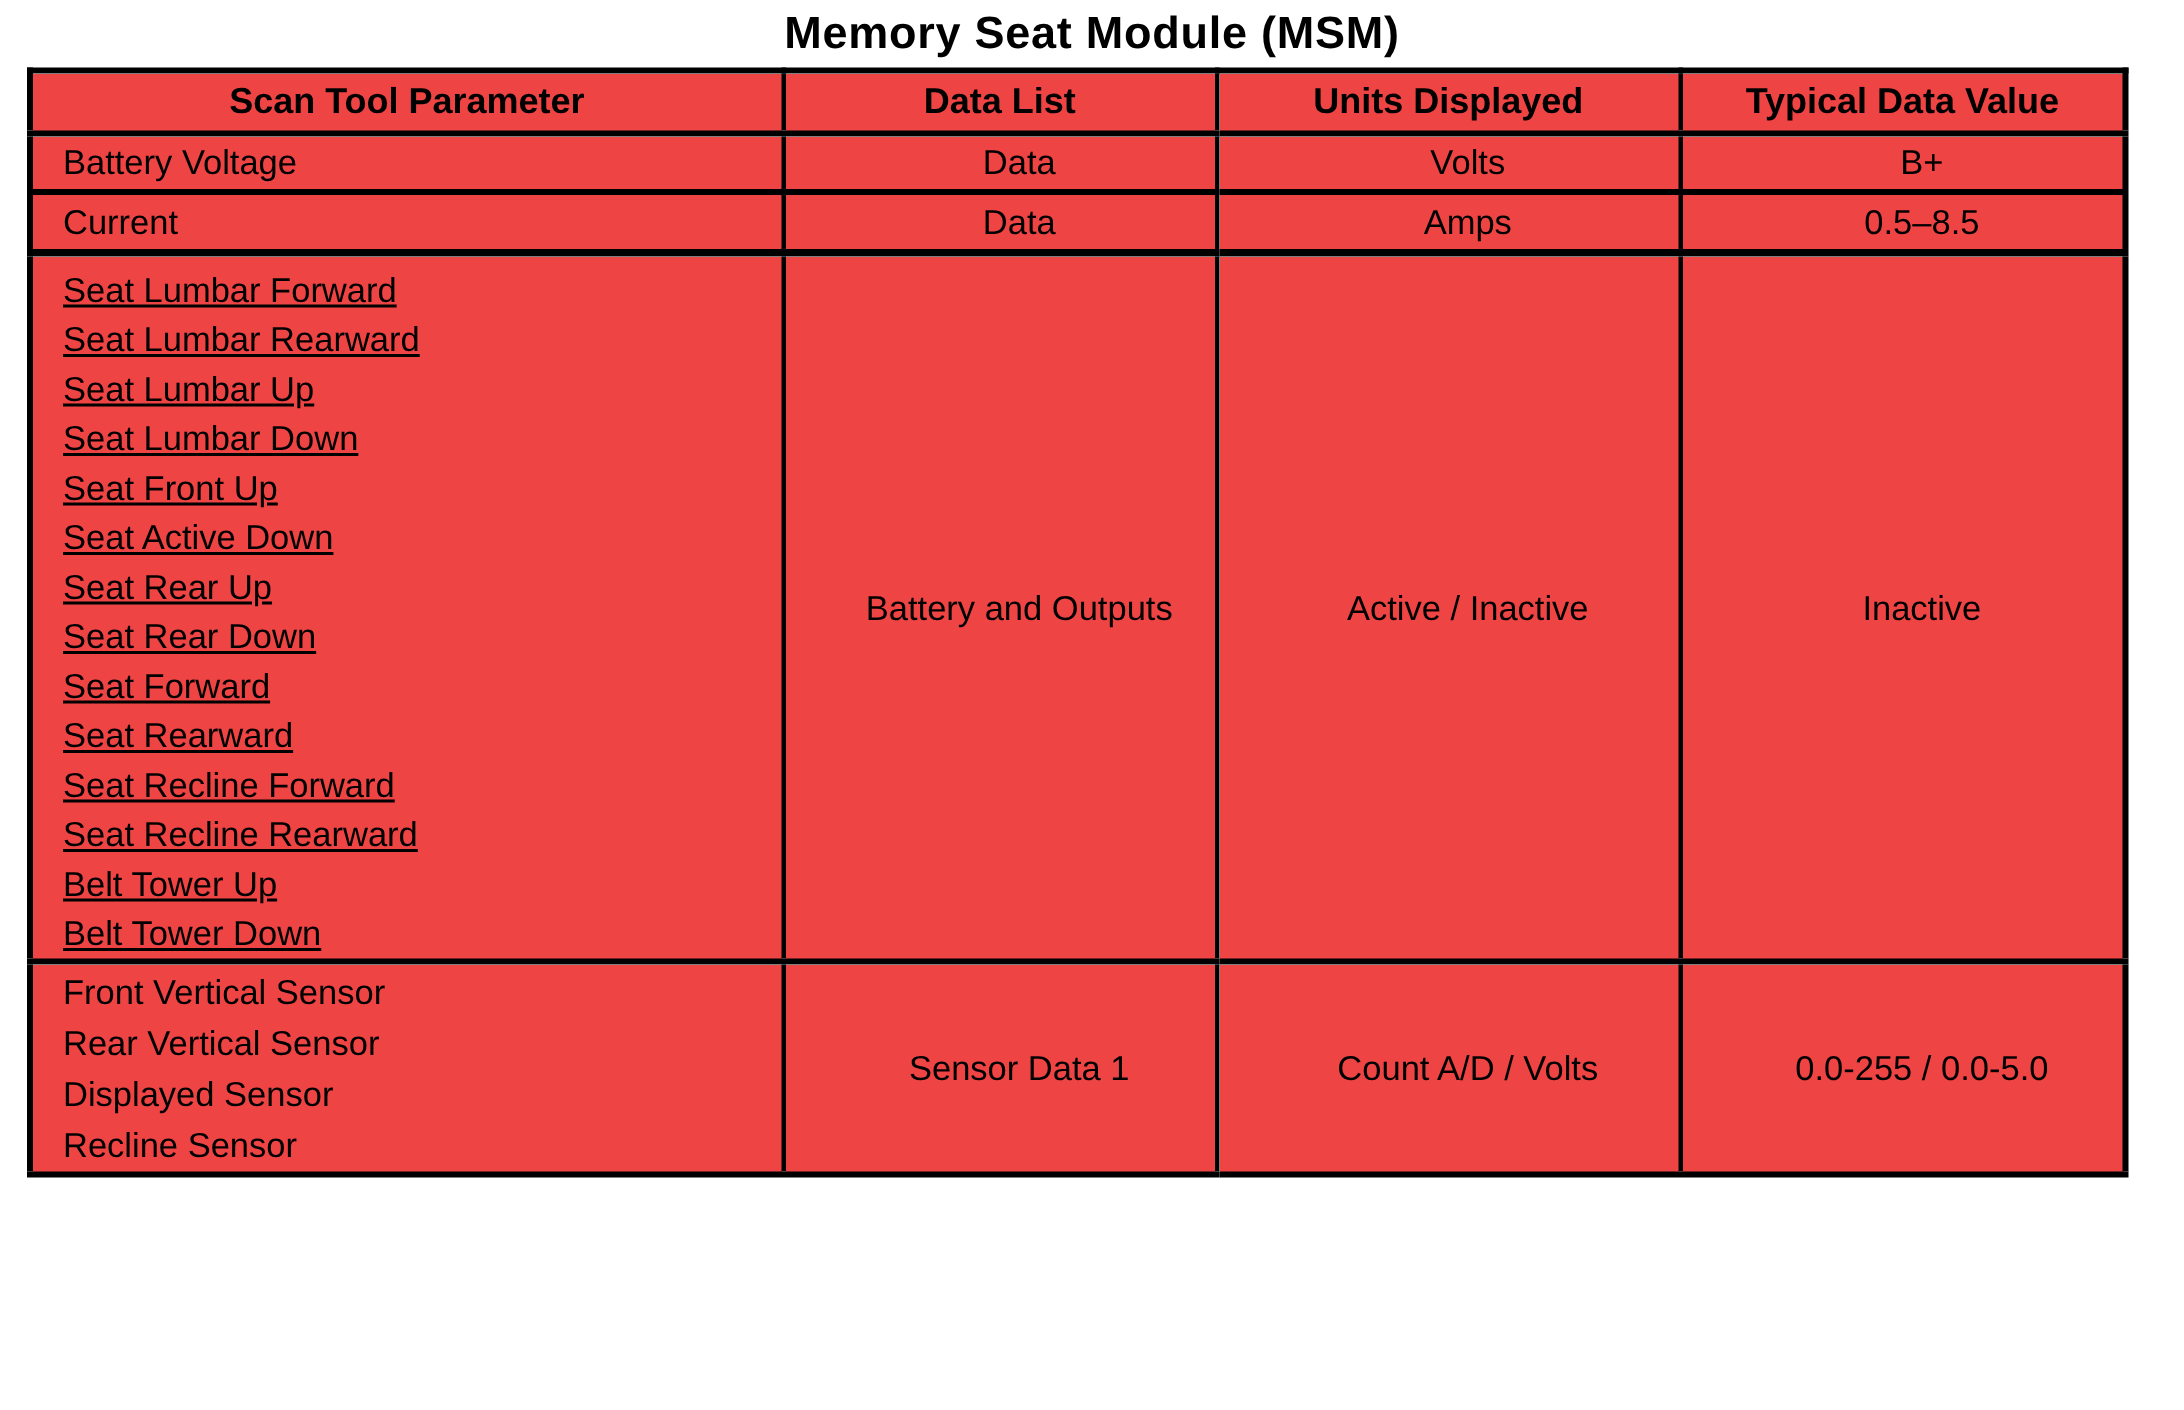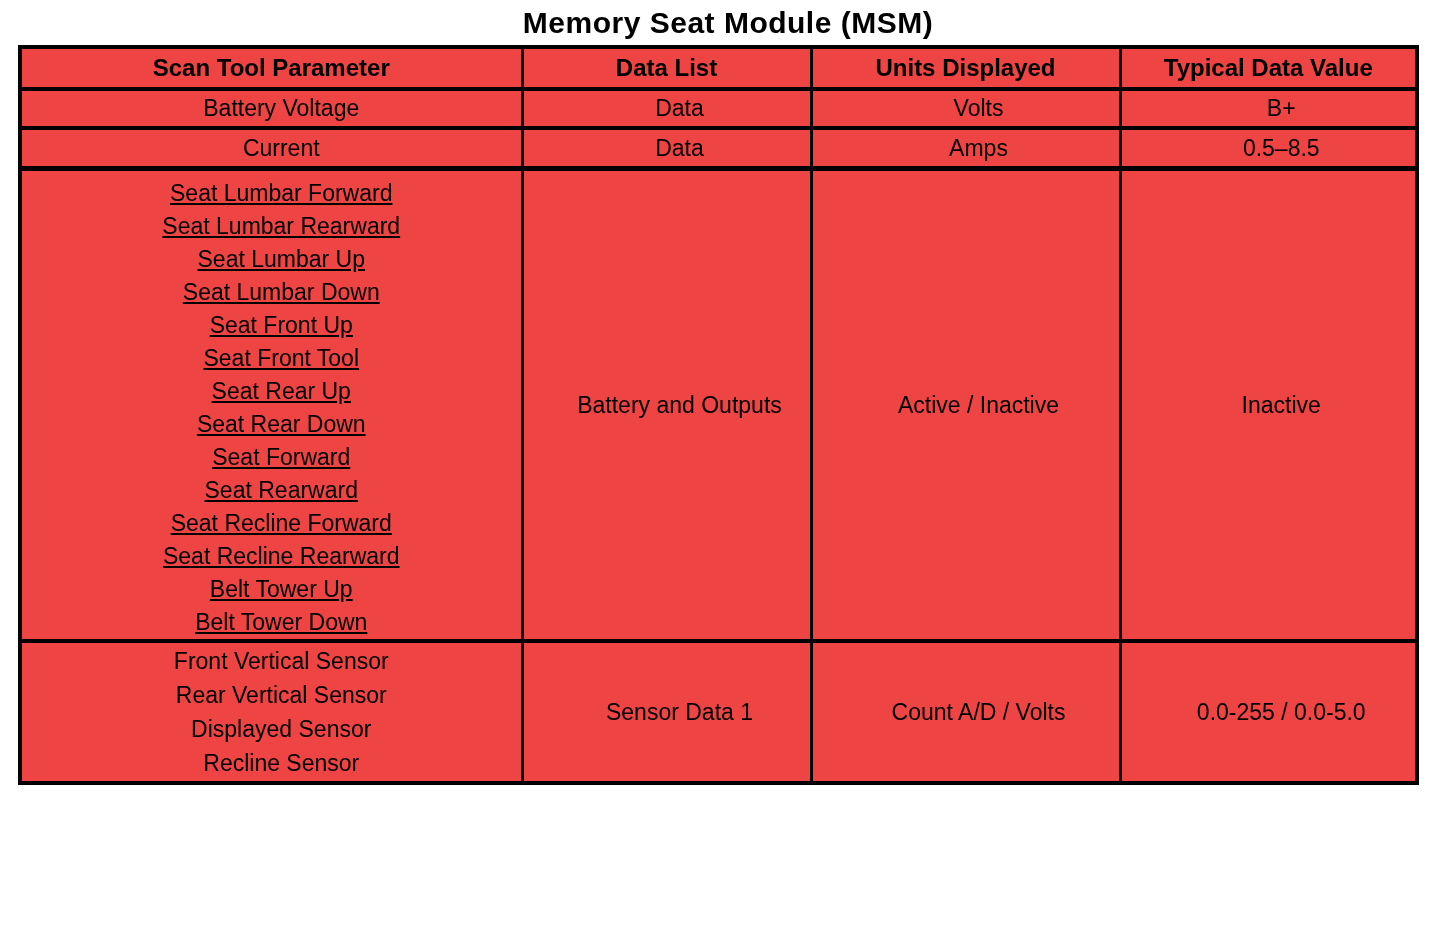--- a/index.html
+++ b/index.html
@@ -60,21 +60,21 @@
     height: 38px;
   }
   table.msm tr.section td {
     font-size: 24px;
     font-weight: bold;
     text-align: center;
     height: 36px;
     border-bottom-width: 4px;
   }
   table.msm td.pcell {
-    text-align: center;
+    text-align: left;
     padding-left: 20px;
   }
   table.msm td.ccell {
     text-align: center;
     padding-left: 26px;
   }
   tr.r-battery td { height: 35px; border-bottom-width: 4px; }
   tr.r-current td { height: 36px; border-bottom-width: 5px; }
   tr.r-io td      { height: 464px; border-bottom-width: 4px; }
   tr.r-s1 td      { height: 138px; border-bottom-width: 4px; }
@@ -132,21 +132,21 @@
       </tr>
 
       <tr class="r-io">
         <td class="pcell">
           <div class="plist">
               <div>Seat Lumbar Forward</div>
               <div>Seat Lumbar Rearward</div>
               <div>Seat Lumbar Up</div>
               <div>Seat Lumbar Down</div>
               <div>Seat Front Up</div>
-              <div>Seat Front Tool</div>
+              <div>Seat Active Down</div>
               <div>Seat Rear Up</div>
               <div>Seat Rear Down</div>
               <div>Seat Forward</div>
               <div>Seat Rearward</div>
               <div>Seat Recline Forward</div>
               <div>Seat Recline Rearward</div>
               <div>Belt Tower Up</div>
               <div>Belt Tower Down</div>
             </div>
         </td>

